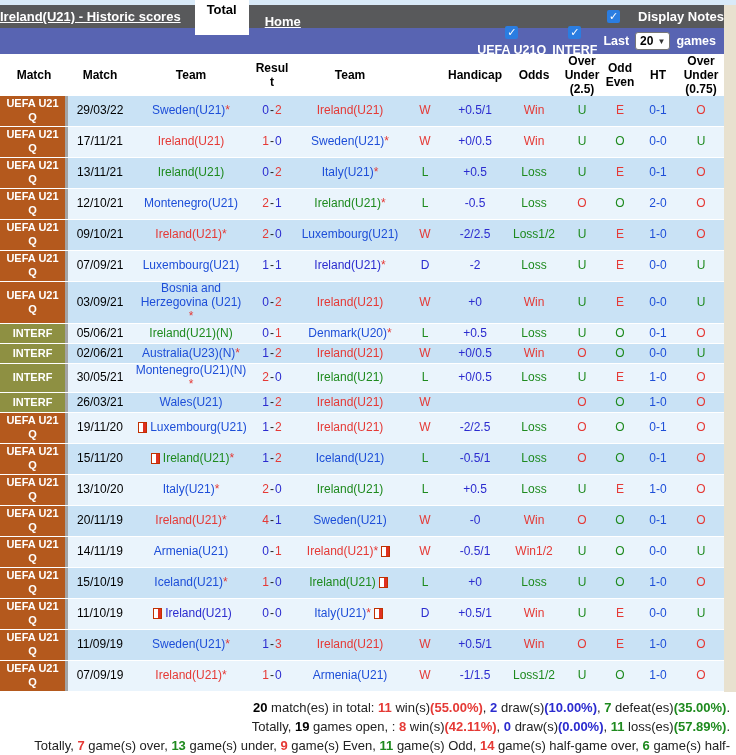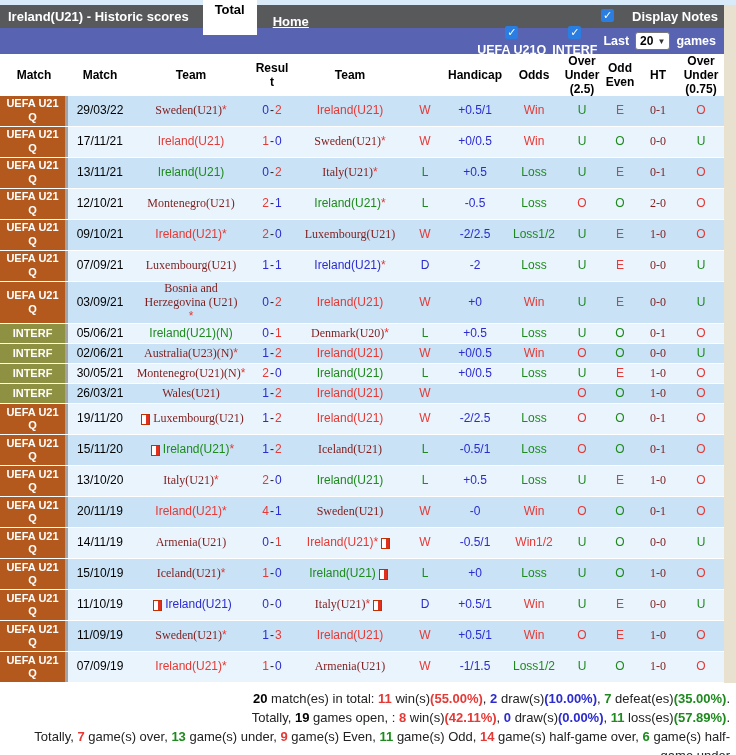--- a/index.html
+++ b/index.html
@@ -10,26 +10,26 @@
     color:#000;
   }
   .page { width:736px; }
   .top-strip { height:5px; background:#d9eaf8; width:736px; }
 
   
   .titlebar {
     width:724px; height:23px; background: var(--top-bar-bg,#58595b);
     display:flex; align-items:center; color:#fff; font-weight:bold; font-size:13px;
   }
-  .titlebar .title { padding-left:8px; }
+  .titlebar .title { padding-left:0;text-decoration:underline; }
   .tab { height:37px; line-height:23px; padding:0 12px; margin-left:14px; cursor:pointer; }
   .tab-active { background:#fff; color:#000; }
   .tab-link { color:#fff; text-decoration:underline; padding:12px 2px; }
   .titlebar .spacer { flex:1; }
-  .cb-wrap { display:flex; gap:18px; padding-right:6px; cursor:pointer; }
+  .cb-wrap { display:flex; align-items:center; gap:18px; cursor:pointer; }
   .checkbox {
     display:inline-block; width:13px; height:13px; background:#2a7de1; color:#fff;
     font-size:11px; line-height:13px; text-align:center; border-radius:2px; font-weight:bold;
   }
   .checkbox::before { content:"\2713"; }
 
   
   .bluebar {
     width:724px; height:26px; background: var(--filter-bar-bg,#5864b2);
     display:flex; align-items:center; justify-content:flex-end; gap:6px;
@@ -66,21 +66,21 @@
   .row-light { background: var(--row-light,#eaf4fc); }
 
   .lbl { color:#fff; font-weight:bold; font-size:11px; line-height:1.25;
          border-right:3px solid #a3a3a3; padding:1px 2px; }
   .lbl-uefa { background: var(--uefa-label-bg,#b4591d); }
   .lbl-interf { background: var(--interf-label-bg,#8e9042); }
 
   .c-red { color: var(--win-red,#e53935); }
   .c-green { color: var(--loss-green,#1e8a1e); }
   .c-blue { color: var(--draw-blue,#2b2bcf); }
-  .c-black { color:#7f1d1d;font-family:Liberation Serif, serif; }
+  .c-black { color:#1d4ed8; }
   .star { color: var(--win-red,#e53935); }
   .dash { color:#222; padding:0 1px; }
 
   .redcard {
     display:inline-block; width:9px; height:11px; border:1px solid #c03000;
     background:linear-gradient(90deg,#fff 0 4px,#e03020 4px); margin:0 3px; flex:none;
   }
   .teamcell { padding:0 2px; }
 
   

